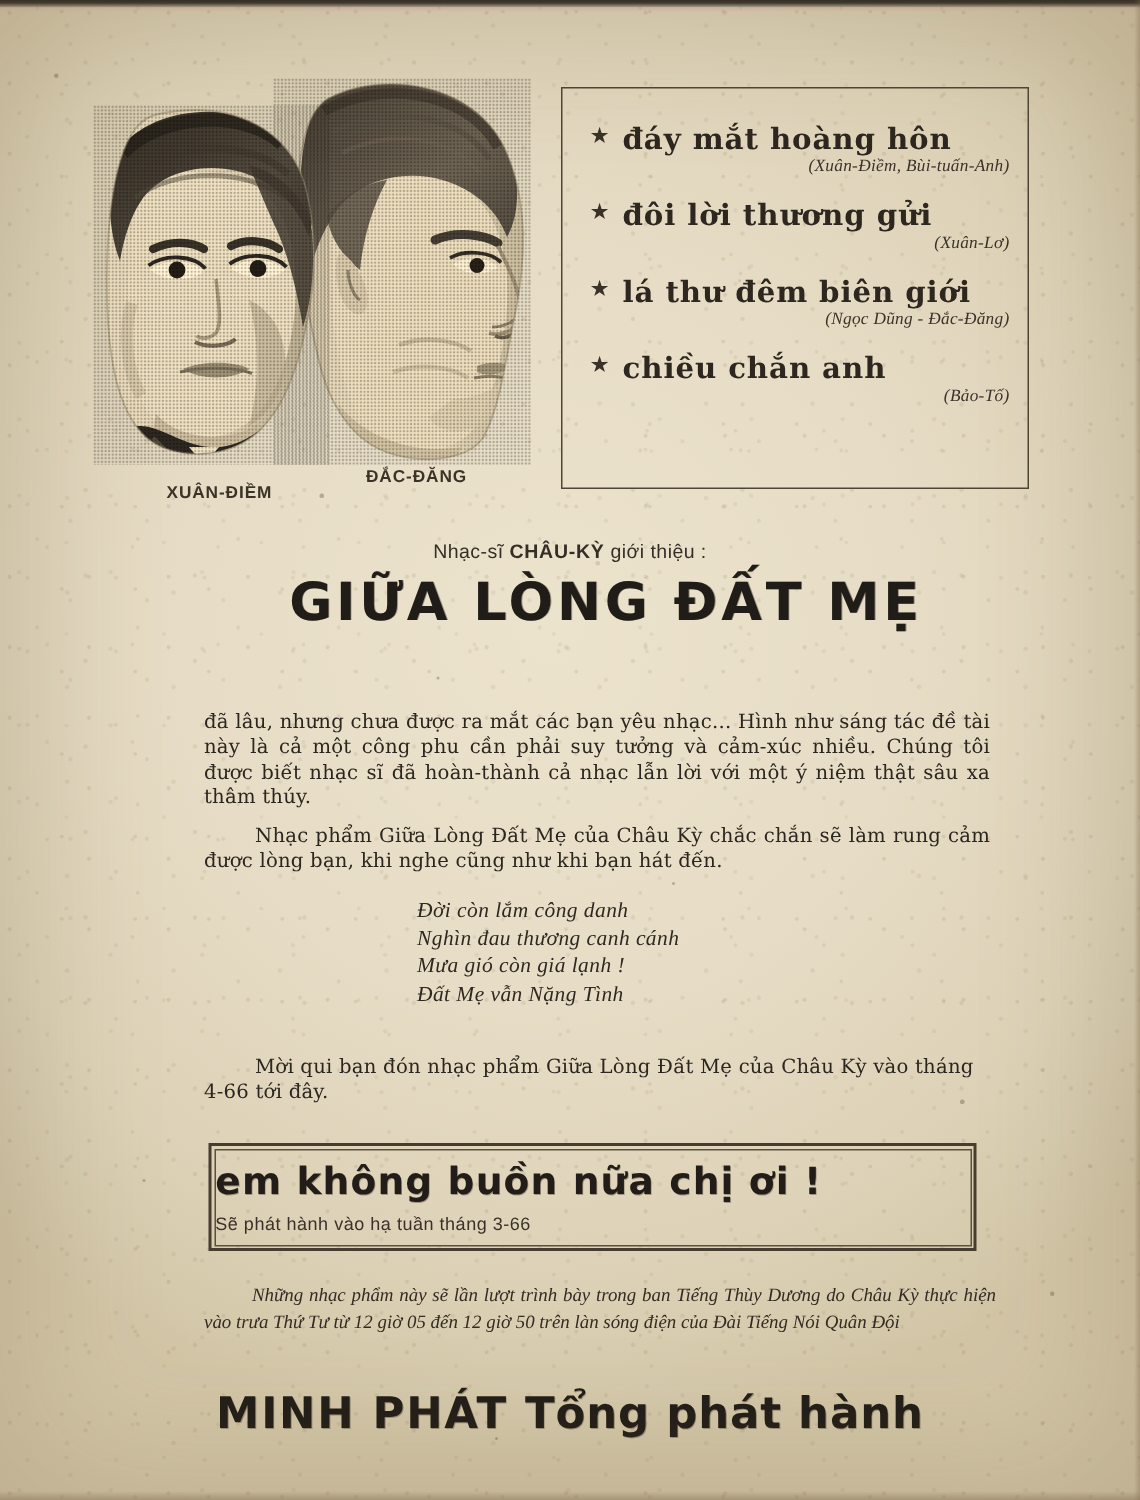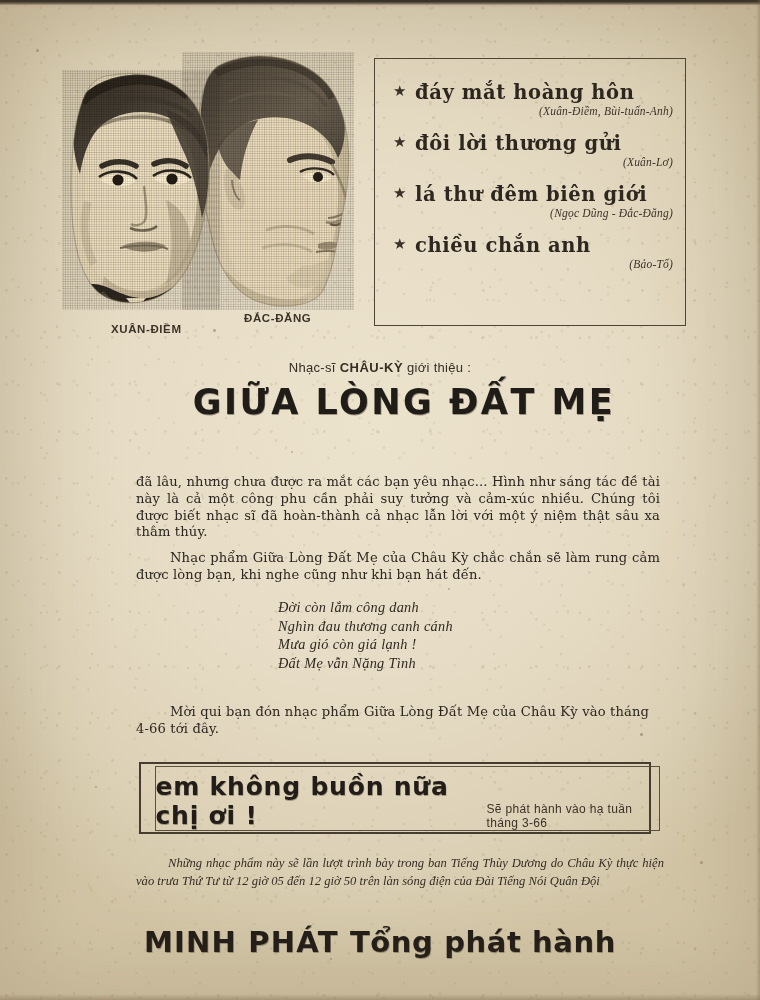--- a/index.html
+++ b/index.html
@@ -90,21 +90,21 @@
     line-height:18.6px;color:#2e2821;letter-spacing:.3px;}
 
   #closing{position:absolute;left:136px;top:703px;width:524px;
     font-family:"DejaVu Serif",serif;font-size:13.1px;line-height:17px;
     color:#2c2620;text-indent:34px;letter-spacing:.15px;}
 
   
   #annbox{position:absolute;left:139px;top:762px;width:512px;height:72px;
     border:2.4px solid #463d30;box-sizing:border-box;padding:1.5px;}
   #annbox .inner{width:100%;height:100%;border:1px solid #5a503f;box-sizing:border-box;
-    display:flex;flex-direction:row;align-items:flex-end;justify-content:center;margin-left:12px;}
+    display:flex;flex-direction:column;align-items:flex-start;justify-content:center;}
   #anntitle{font-family:"DejaVu Sans",sans-serif;font-weight:700;font-size:25px;
     letter-spacing:.8px;color:#221d18;text-shadow:.5px .5px 0 rgba(70,60,46,.4);}
   #annsub{font-size:12px;color:#3a3228;letter-spacing:.35px;margin-top:7px;}
 
   
   #radionote{position:absolute;left:136px;top:855px;width:528px;
     font-family:"Liberation Serif",serif;font-style:italic;font-size:12.6px;
     line-height:17.5px;color:#332c24;text-align:justify;text-indent:32px;}
   #publisher{position:absolute;left:0;top:925px;width:760px;text-align:center;
     font-family:"DejaVu Sans",sans-serif;font-weight:700;font-size:29px;

